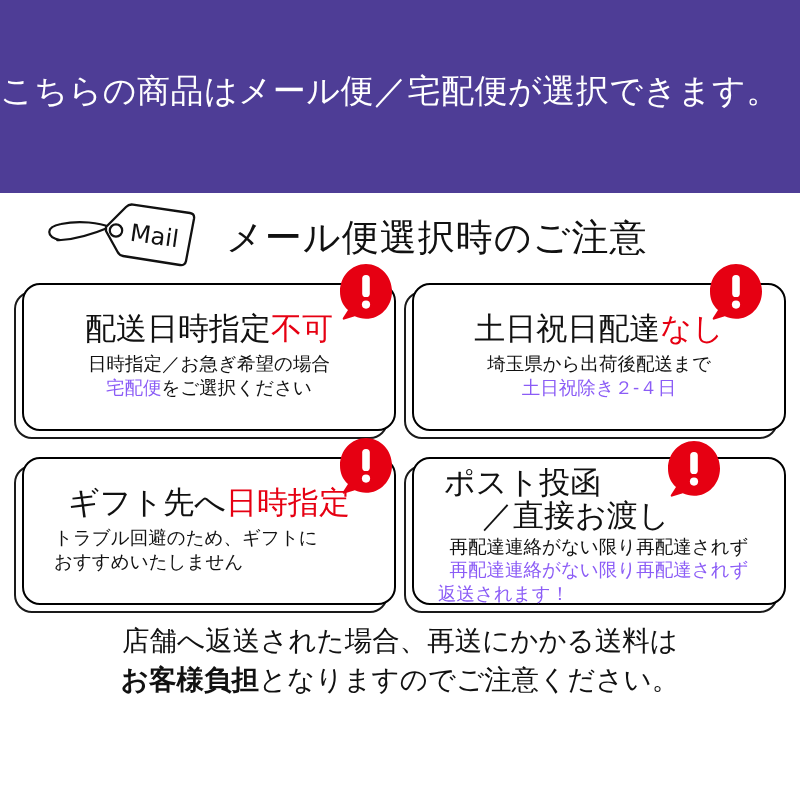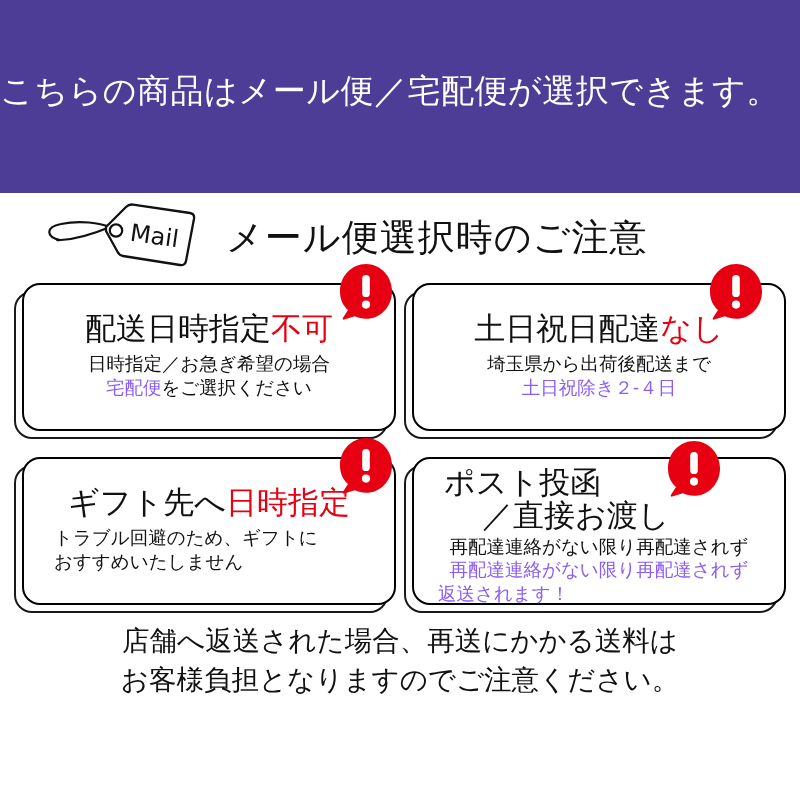--- a/index.html
+++ b/index.html
@@ -162,21 +162,21 @@
     text-align: center;
     margin-top: 6px;
   }
   .footer-line {
     font-size: 27.5px;
     line-height: 1.42;
     color: #111111;
     white-space: nowrap;
     letter-spacing: 0px;
   }
-  .footer-line b { font-weight: normal; }
+  .footer-line b { font-weight: bold; }
 </style>
 </head>
 <body>
 
 <div class="header-band">
   <div class="header-line1">こちらの商品はメール便／宅配便が選択できます。</div>
 </div>
 
 <div class="title-row">
   <svg class="mail-tag" viewBox="0 0 168 72">

